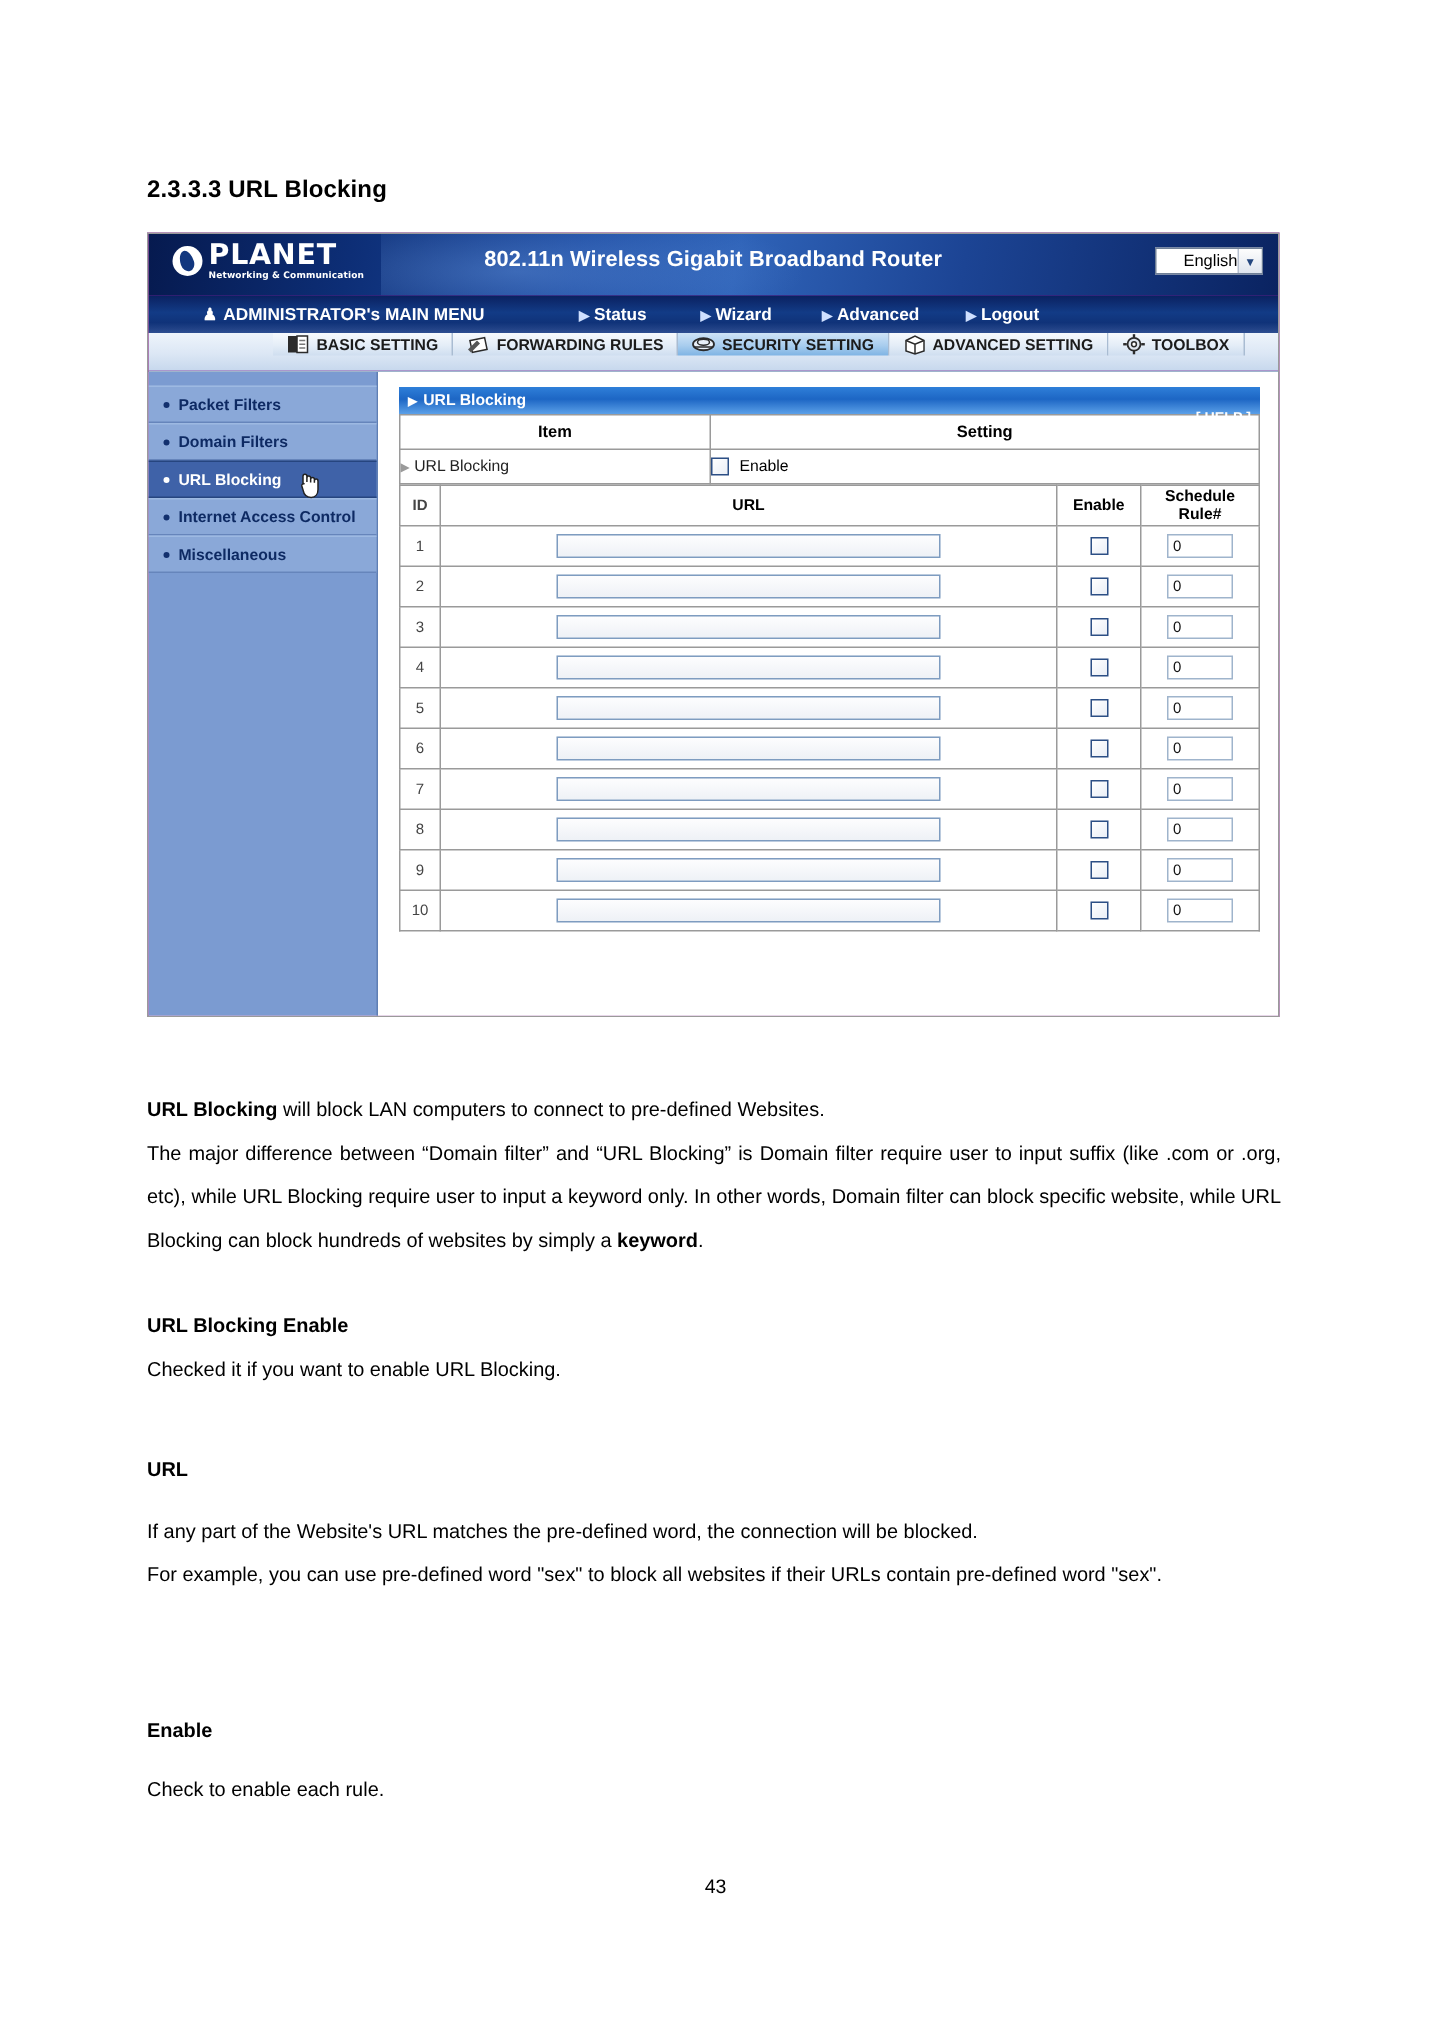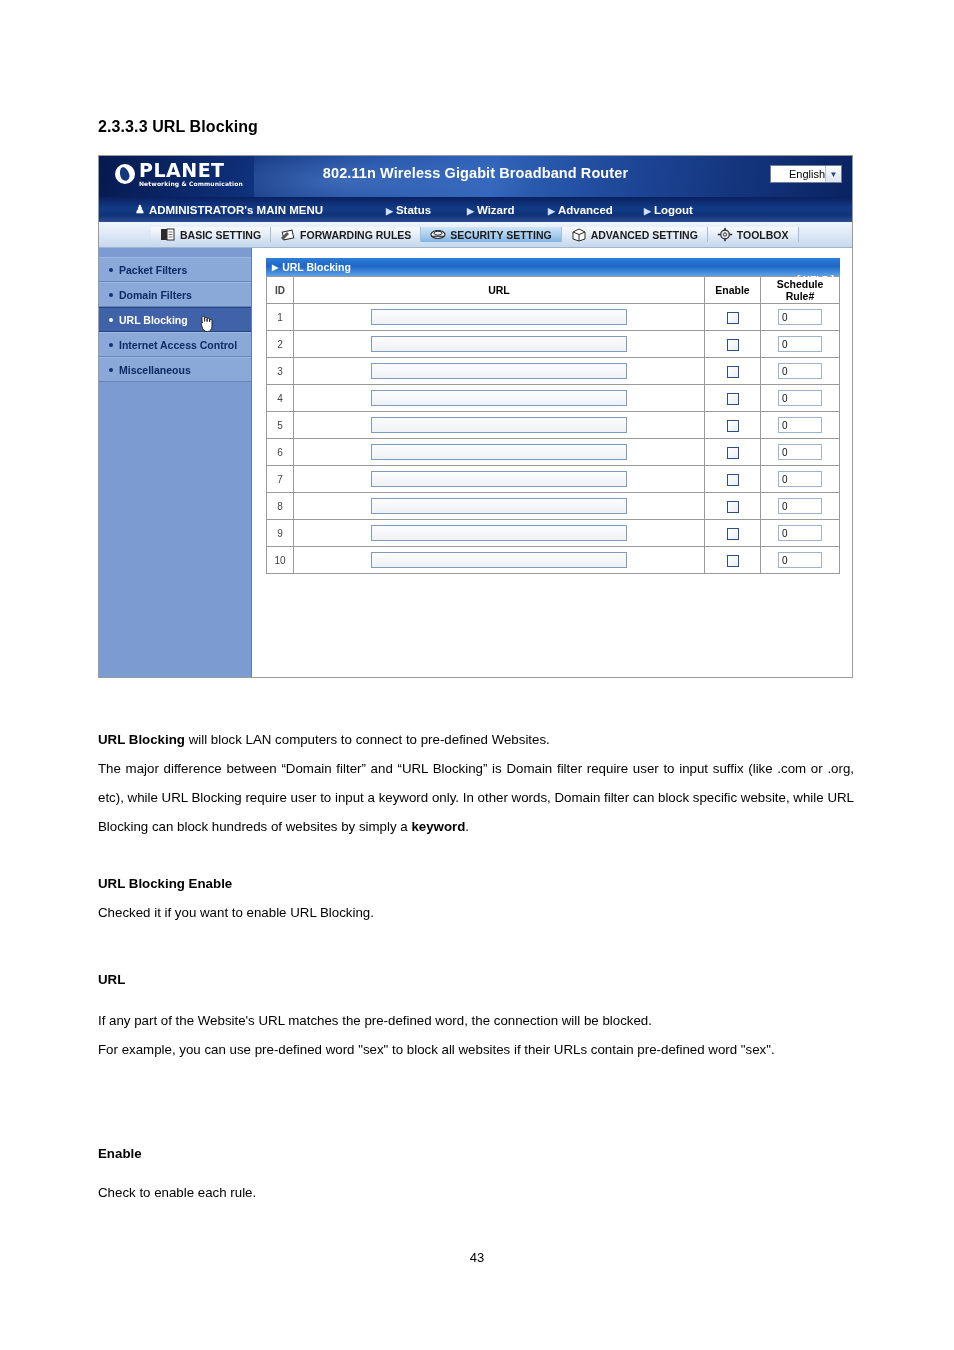--- a/index.html
+++ b/index.html
@@ -174,22 +174,22 @@
   .m-wizard   { left: 368px; }
   .m-advanced { left: 449px; }
   .m-logout   { left: 545px; }
 
   
   .tabbar {
     position: relative;
     height: 26px;
     background: linear-gradient(180deg,#eef4fb 0%, #dce7f5 55%, #c7d8ed 100%);
     display: flex;
-    align-items: center;
-    padding-left: 52px;
+    align-items: flex-start;
+    padding-left: 83px;
     box-sizing: border-box;
     border-bottom: 1px solid #9fb4cc;
   }
   .tab {
     display: flex;
     align-items: center;
     gap: 4px;
     padding: 0 9px;
     font-size: 10.5px;
     font-weight: bold;
@@ -517,20 +517,39 @@
 
     <div class="content">
       <div class="panel-head">
         <span class="ph-left">
           <span class="car">▶</span>
           <span>URL Blocking</span>
         </span>
         <span class="help-link">[ HELP ]</span>
       </div>
 
+      <table class="grid">
+        <tbody>
+            <tr>
+          <td class="th-cell" style="width:206px">Item</td>
+          <td class="th-cell">Setting</td>
+        </tr>
+        <tr>
+          <td class="item-cell">
+            <span class="car">▶</span><span>URL Blocking</span>
+          </td>
+          <td class="setting-cell">
+            <span class="enable-inline">
+              <span class="cb"></span>
+              <span>Enable</span>
+            </span>
+          </td>
+        </tr>
+      </tbody>
+        </table>
 
       <table class="grid">
         <tbody>
             <tr>
           <td class="colhead row-id">ID</td>
           <td class="colhead">URL</td>
           <td class="colhead row-en">Enable</td>
           <td class="colhead row-sch">Schedule Rule#</td>
         </tr>
 

